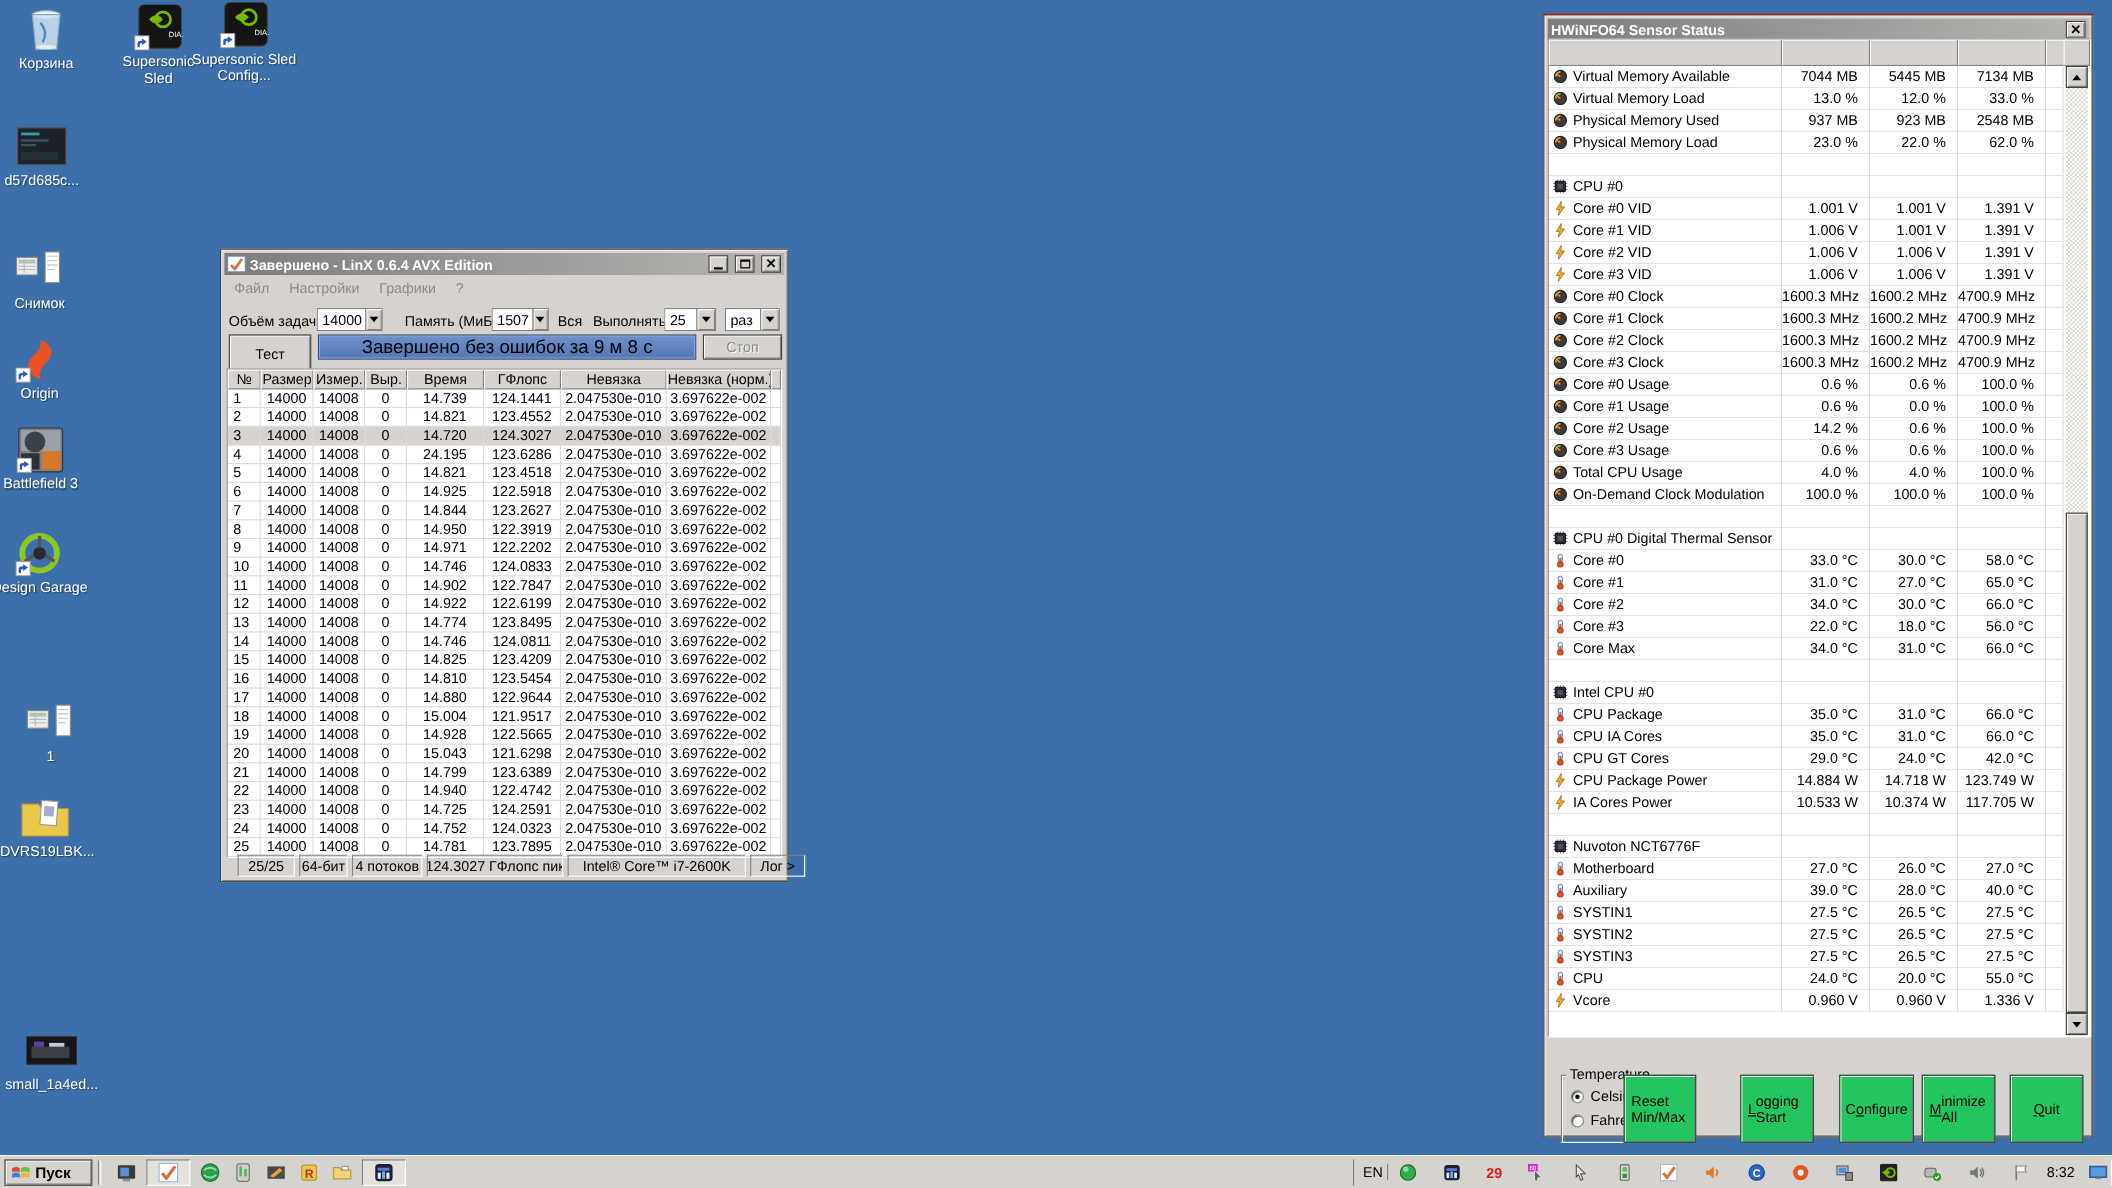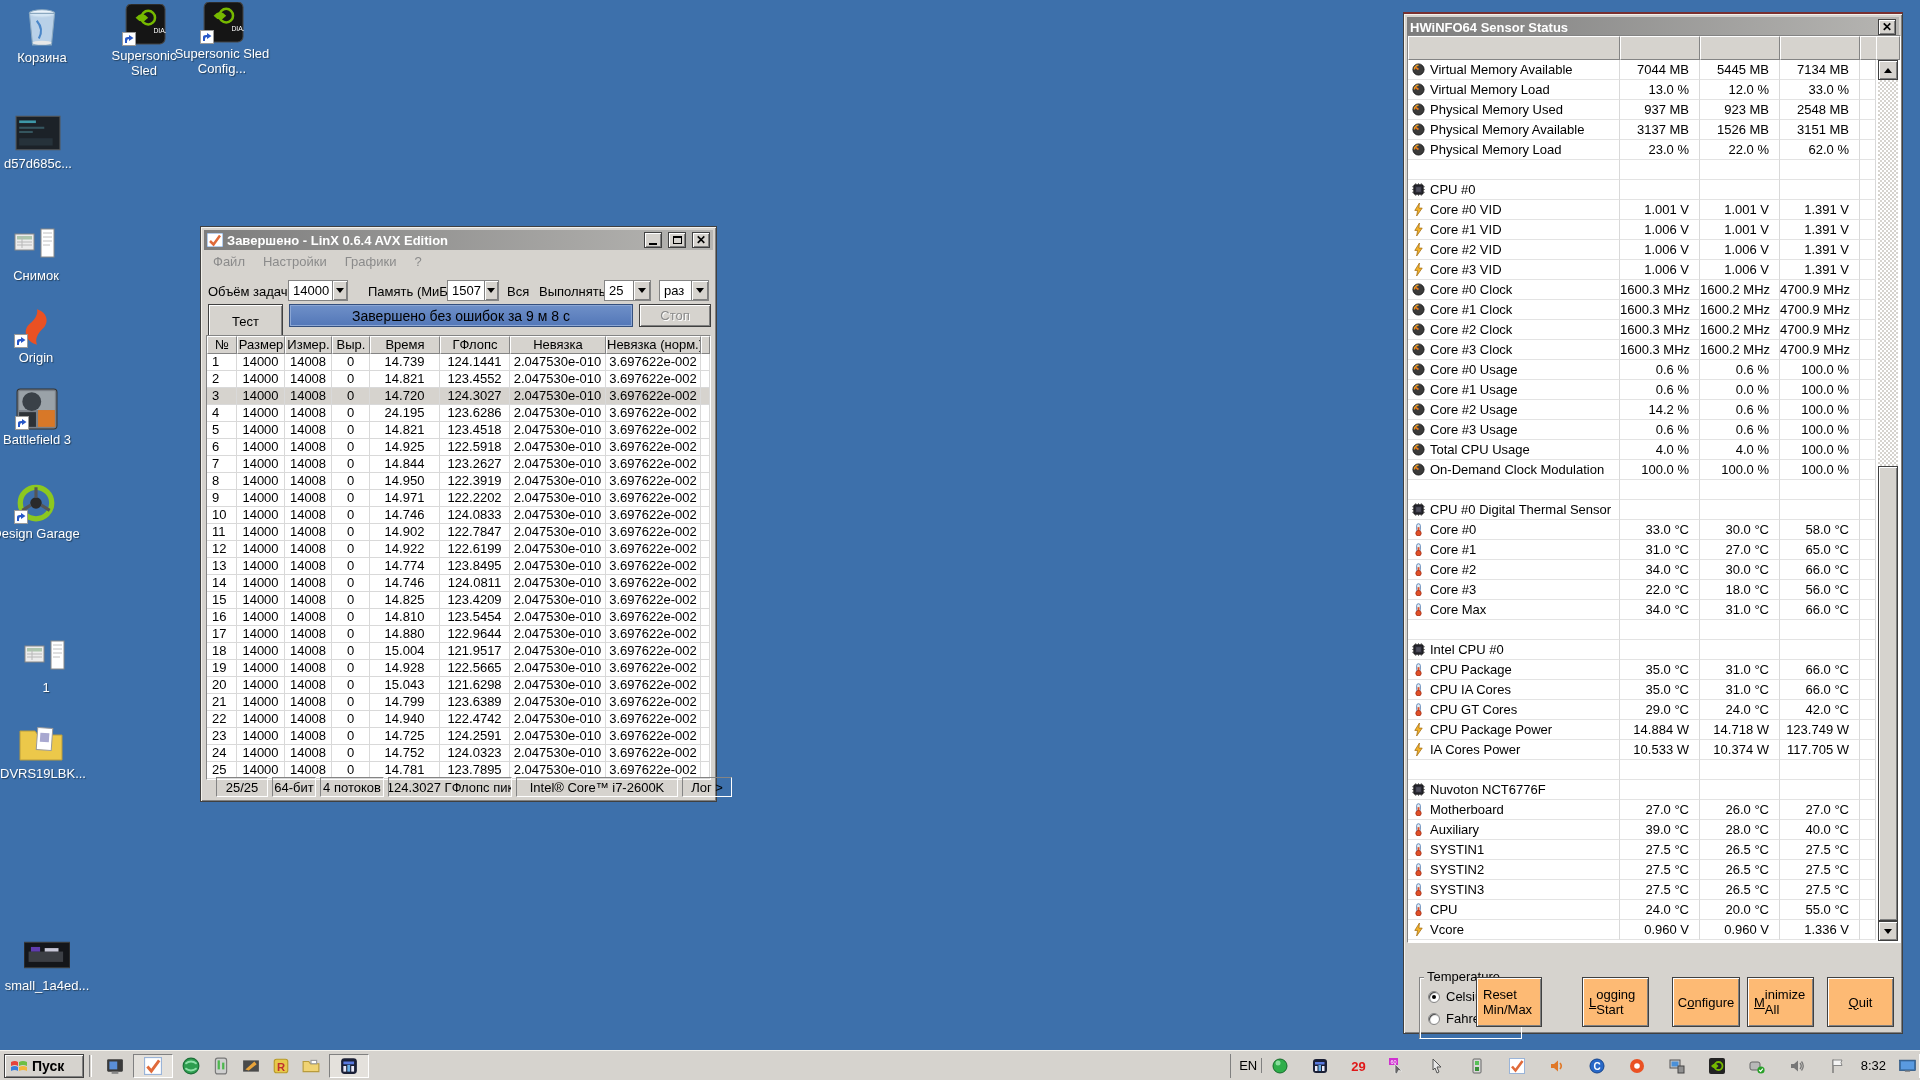--- a/index.html
+++ b/index.html
@@ -41,21 +41,21 @@
   .combo-val { flex:1; padding:2px 3px 0 4px; font-size:13px; background:#fff; }
   .combo-btn { width:17px; background:#d6d3ce; border-left:1px solid #808080;
                box-shadow: inset 1px 1px 0 #fff, inset -1px -1px 0 #808080;
                display:flex; align-items:center; justify-content:center; }
   .arr-down { width:0; height:0; border:4px solid transparent; border-top:5px solid #000; margin-top:4px; }
   .btn { position:absolute; background:#d6d3ce; border:1px solid #404040;
          box-shadow: inset 1px 1px 0 #fff, inset -1px -1px 0 #808080;
          font-size:13px; display:flex; align-items:center; justify-content:center; }
   .btn.disabled { color:#8a8a8a; text-shadow:1px 1px 0 #fff; }
   .progress { position:absolute; border:1px solid #35507e; background:linear-gradient(#6f90c8,#5377b8);
-              display:flex; align-items:center; justify-content:center; font-size:14px; color:#000;
+              display:flex; align-items:center; justify-content:center; font-size:17px; color:#000;
               box-shadow: inset 0 0 0 1px #8ba6d4; }
   .lx-table { position:absolute; left:5px; top:108px; width:505px; height:445px;
               background:#fff; border:1px solid; border-color:#848484 #fff #fff #848484; overflow:hidden; }
   .lx-row { display:grid; grid-template-columns:30px 48px 47px 38px 70px 70px 96px 95px 1fr; height:17px; }
   .lx-hrow { height:18px; }
   .lx-cell { border-right:1px solid #d9d9d9; border-bottom:1px solid #d9d9d9;
              font-size:13px; line-height:16px; text-align:center; overflow:hidden; white-space:nowrap; }
   .lx-cell.c1 { text-align:left; padding-left:5px; }
   .lx-hcell { background:#d6d3ce; border:1px solid; border-color:#fff #848484 #848484 #fff;
               font-size:13px; line-height:16px; text-align:center; font-weight:normal; overflow:hidden; white-space:nowrap; }
@@ -92,21 +92,21 @@
   .hw-sb-thumb { position:absolute; left:0; top:406px; width:20px; height:455px; background:#d6d3ce;
       border:1px solid #404040; box-shadow: inset 1px 1px 0 #fff, inset -1px -1px 0 #808080; }
   .hw-footer { position:absolute; left:0; right:0; bottom:0; height:88px; } 
   .hw-group { position:absolute; left:15px; top:32px; width:103px; height:62px;
       border:1px solid; border-color:#848484 #fff #fff #848484; box-shadow:1px 1px 0 #fff inset; }
   .hw-group-label { position:absolute; left:20px; top:24px; background:#d6d3ce; padding:0 3px; font-size:13px; z-index:1; }
   .radio-row { position:absolute; display:flex; align-items:center; gap:6px; font-size:13px; white-space:nowrap; }
   .radio { width:12px; height:12px; border-radius:50%; background:#fff;
            border:1px solid #848484; box-shadow: inset 1px 1px 1px #404040; position:relative; }
   .radio.sel:after { content:""; position:absolute; left:3px; top:3px; width:4px; height:4px; border-radius:50%; background:#000; }
-  .hw-btn { position:absolute; height:50px; background:#fdba74; border:1px solid #404040;
+  .hw-btn { position:absolute; height:62px; background:#22c55e; border:1px solid #404040;
       box-shadow: inset 1px 1px 0 #fff, inset -1px -1px 0 #808080; font-size:13px;
       display:flex; align-items:center; justify-content:center; text-align:left; padding:16px 6px; z-index:2; }
 
   
   .taskbar { position:absolute; left:0; top:1050px; width:1920px; height:30px; background:#d6d3ce;
              border-top:1px solid #f4f2ec; display:flex; align-items:center; }
   .start-btn { margin-left:4px; width:80px; height:24px; background:#d6d3ce; border:1px solid #404040;
       box-shadow: inset 1px 1px 0 #fff, inset -1px -1px 0 #808080;
       display:flex; align-items:center; gap:4px; padding:0 5px; }
   .start-btn svg { width:18px; height:16px; }
@@ -660,36 +660,20 @@
                   <circle cx="7" cy="7" r="6" fill="#3a3a3a" stroke="#1a1a1a"></circle>
                   <path d="M2.5 7 A4.5 4.5 0 0 1 7 2.5" stroke="#e8a030" fill="none" stroke-width="1.6"></path>
                   <path d="M7 7 L3.6 4.6" stroke="#e87818" stroke-width="1.8"></path>
                 </svg>
               </span>
               <span>Physical Memory Used</span>
             </span>
             <span class="hw-cell">937 MB</span>
             <span class="hw-cell">923 MB</span>
             <span class="hw-cell">2548 MB</span>
-            <span class="hw-cell"></span>
-          </div>
-          <div class="hw-row">
-            <span class="hw-cell lbl">
-              <span style="display:flex">
-                <svg viewBox="0 0 14 14">
-                  <circle cx="7" cy="7" r="6" fill="#3a3a3a" stroke="#1a1a1a"></circle>
-                  <path d="M2.5 7 A4.5 4.5 0 0 1 7 2.5" stroke="#e8a030" fill="none" stroke-width="1.6"></path>
-                  <path d="M7 7 L3.6 4.6" stroke="#e87818" stroke-width="1.8"></path>
-                </svg>
-              </span>
-              <span>Physical Memory Available</span>
-            </span>
-            <span class="hw-cell">3137 MB</span>
-            <span class="hw-cell">1526 MB</span>
-            <span class="hw-cell">3151 MB</span>
             <span class="hw-cell"></span>
           </div>
           <div class="hw-row">
             <span class="hw-cell lbl">
               <span style="display:flex">
                 <svg viewBox="0 0 14 14">
                   <circle cx="7" cy="7" r="6" fill="#3a3a3a" stroke="#1a1a1a"></circle>
                   <path d="M2.5 7 A4.5 4.5 0 0 1 7 2.5" stroke="#e8a030" fill="none" stroke-width="1.6"></path>
                   <path d="M7 7 L3.6 4.6" stroke="#e87818" stroke-width="1.8"></path>
                 </svg>

